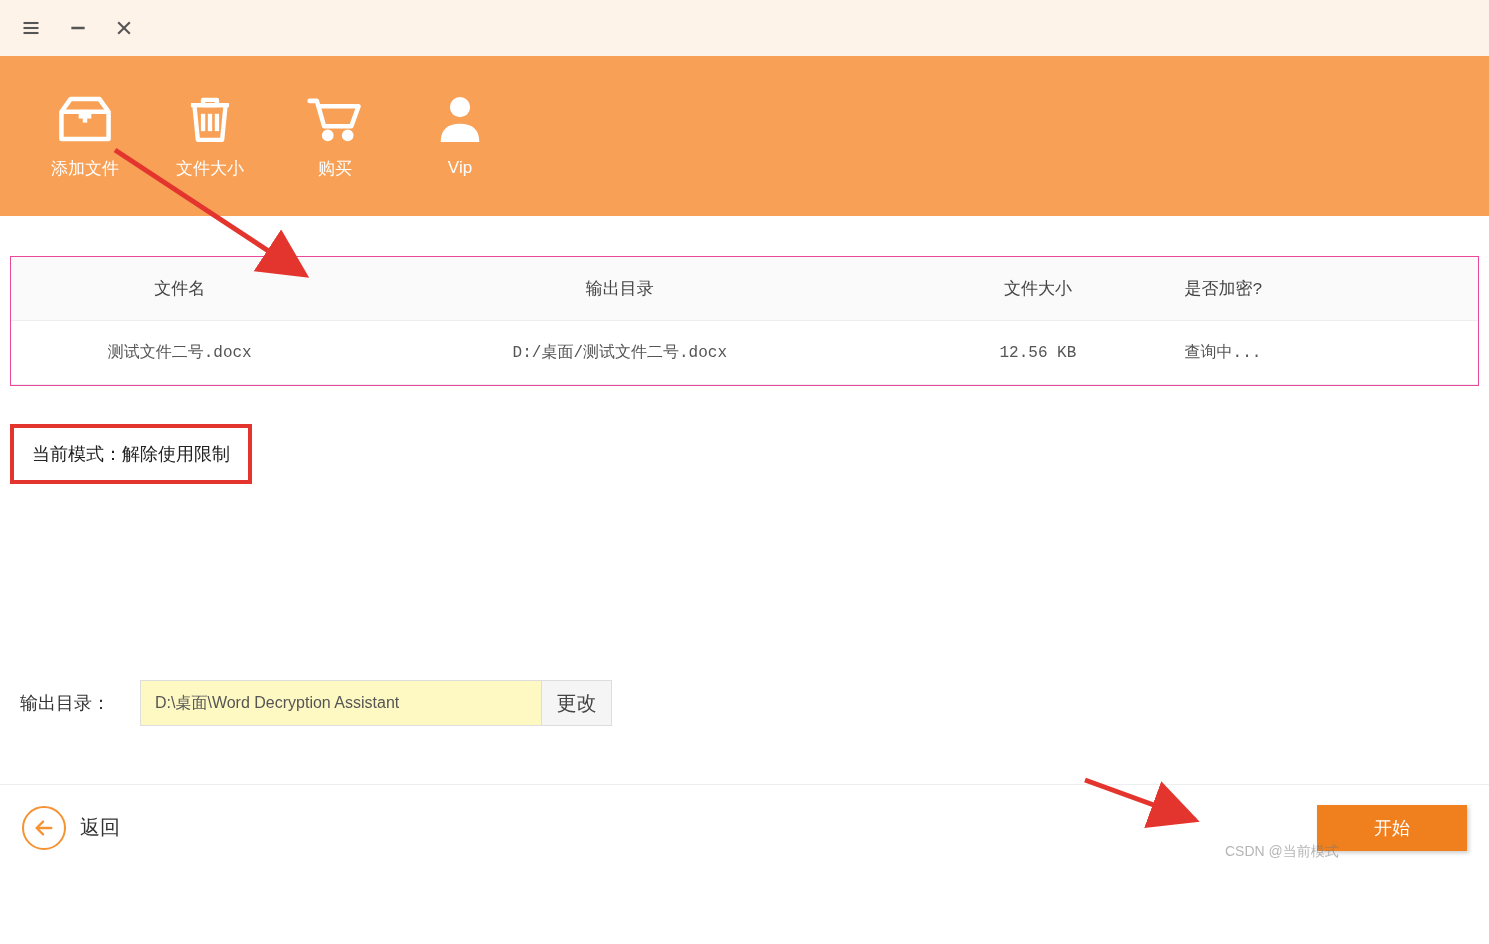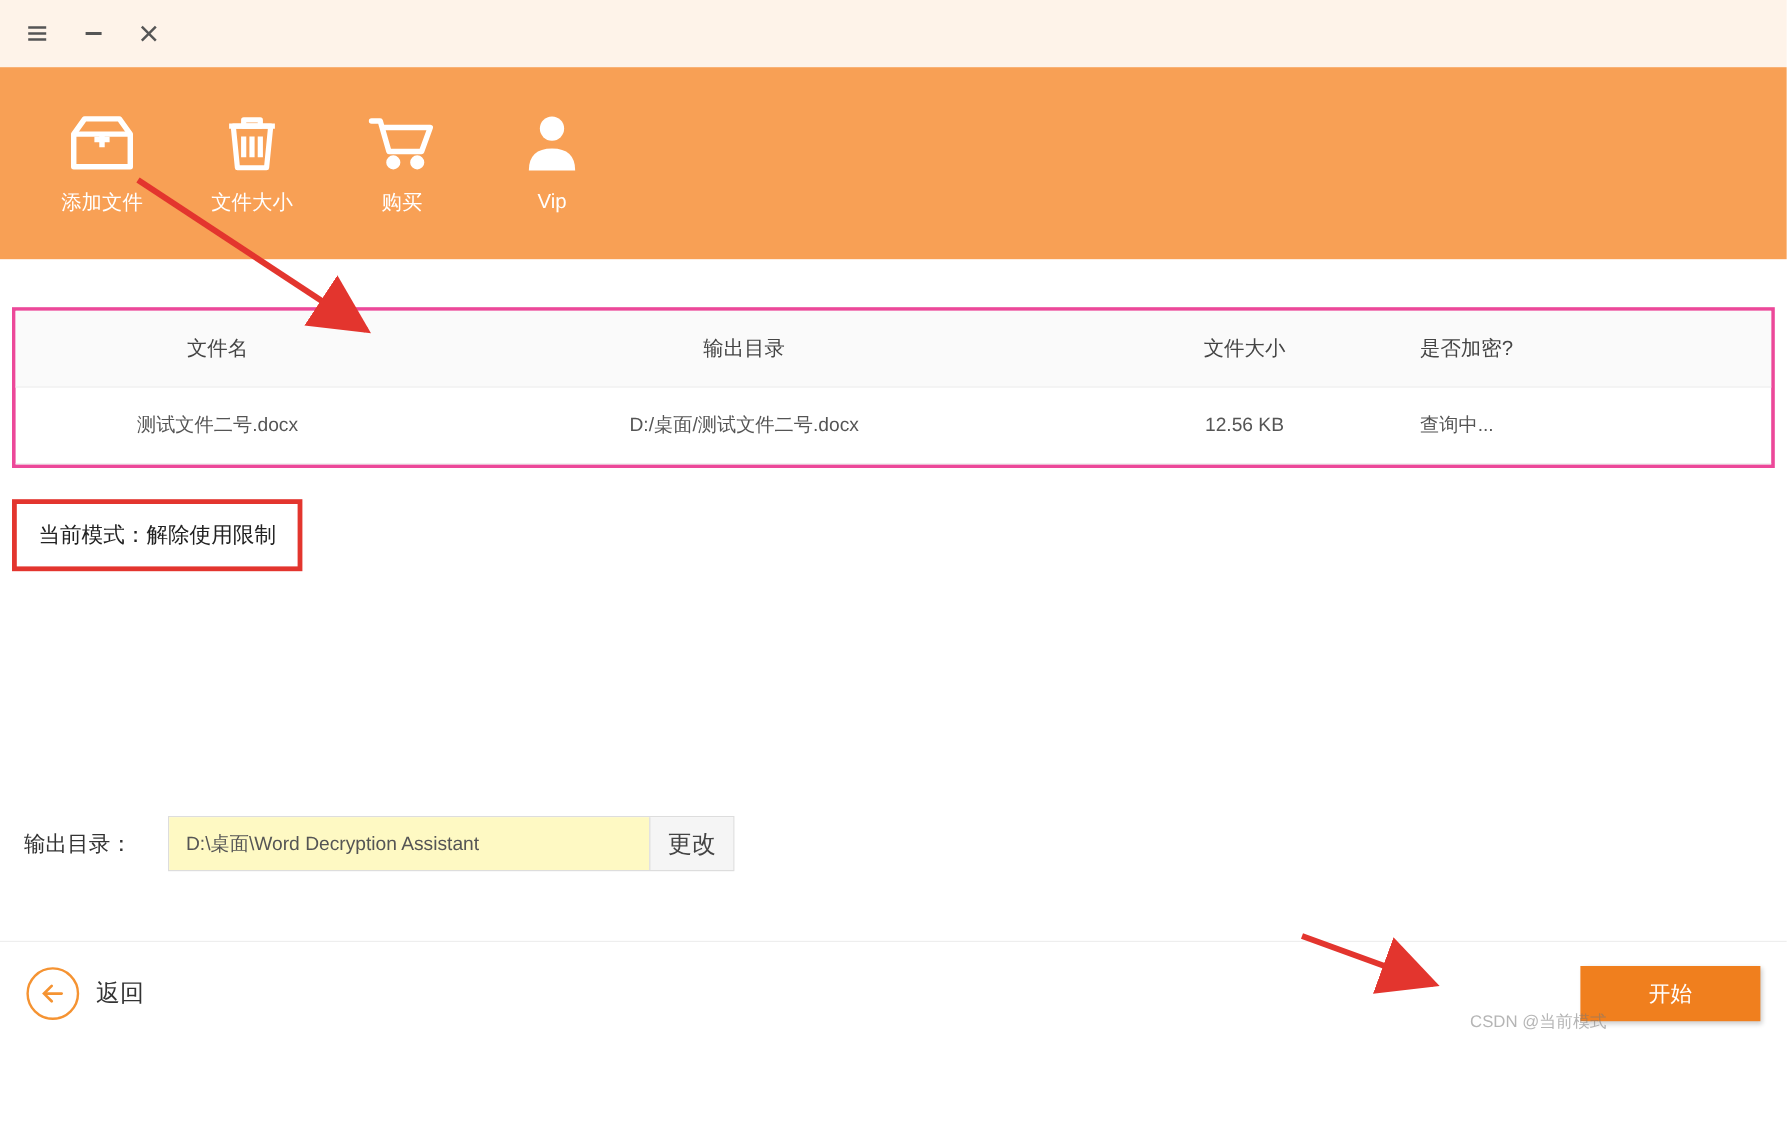--- a/index.html
+++ b/index.html
@@ -37,22 +37,23 @@
       padding-left: 45px;
       gap: 45px;
     }
     .tool-item {
       display: flex; flex-direction: column; align-items: center;
       color: #fff; cursor: pointer; gap: 12px; min-width: 80px;
     }
     .tool-icon { height: 52px; display:flex; align-items:center; justify-content:center; }
     .tool-label { font-size: 17px; }
     .file-table {
-      margin: 40px 10px 4px 10px;
-      border: 3px solid #ec4899;
+      margin: 40px 10px 16px 10px;
+      border: 1px solid #ec4899;
+      font-family: Liberation Mono, monospace;
     }
     .table-header {
       display: flex;
       background: #fafafa;
       height: 64px;
       align-items: center;
       color: #444;
       font-size: 17px;
       border-bottom: 1px solid #eee;
     }

